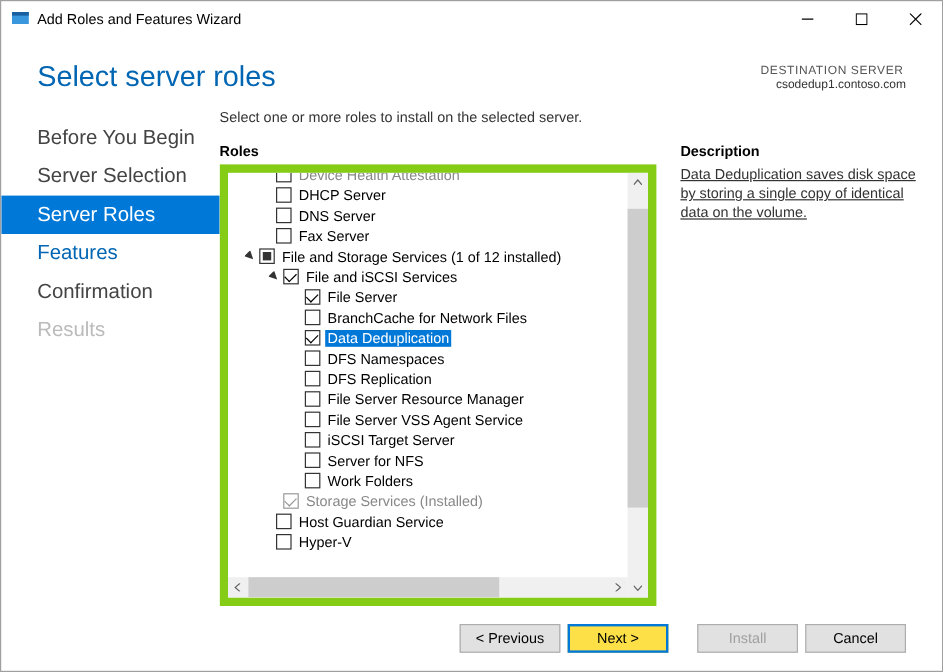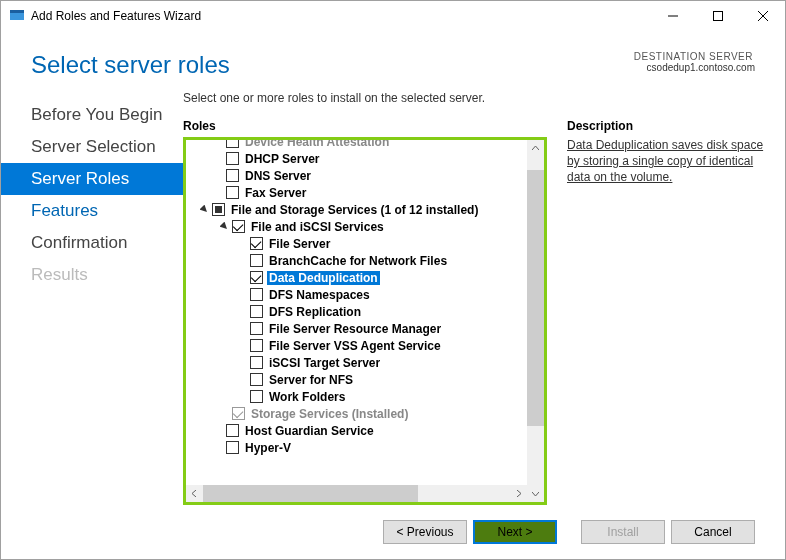--- a/index.html
+++ b/index.html
@@ -3,38 +3,38 @@
 <meta charset="utf-8">
 <style>
 * { box-sizing: border-box; margin: 0; padding: 0; font-family: "Segoe UI", Tahoma, sans-serif; }
 body { background: #fff; width: 786px; height: 560px; border: 1px solid #a0a0a0; display: flex; flex-direction: column; }
 .titlebar { height: 30px; display: flex; align-items: center; padding: 0 0 0 8px; font-size: 12px; color: #000; }
 .titlebar .title-icon { width: 16px; height: 16px; margin-right: 6px; }
 .titlebar .title { flex: 1; }
 .titlebar .winbtns { display: flex; }
 .titlebar .winbtn { width: 45px; height: 30px; display: flex; align-items: center; justify-content: center; }
 .titlebar .winbtn svg { stroke: #000; }
-.header { display: flex; align-items: flex-start; padding: 20px 30px 10px 30px; }
+.header { display: flex; align-items: center; padding: 20px 30px 10px 30px; }
 .header h1 { font-size: 24px; font-weight: 300; color: #0066b3; flex: 1; }
 .dest { text-align: right; font-size: 10px; color: #555; }
 .dest .lbl { letter-spacing: 0.5px; }
 .dest .srv { color: #333; }
 .main { flex: 1; display: flex; padding: 0 18px 0 0; overflow: hidden; }
 .sidebar { width: 182px; padding: 10px 0 0 0; }
 .sidebar .step { font-size: 17px; padding: 6px 10px 6px 30px; color: #0066b3; cursor: default; }
 .sidebar .step.active { background: #0078d7; color: #fff; }
 .sidebar .step.disabled { color: #bbb; }
 .sidebar .step.plain { color: #444; }
 .content { flex: 1; display: flex; flex-direction: column; padding-top: 2px; }
 .instruction { font-size: 12px; color: #333; margin-bottom: 14px; }
 .split { flex: 1; display: flex; gap: 20px; overflow: hidden; }
 .roles-col { flex: 1; display: flex; flex-direction: column; min-width: 0; }
 .desc-col { width: 200px; }
 .col-title { font-size: 12px; font-weight: 600; margin-bottom: 4px; }
-.tree-wrap { position: relative; flex: 1; border: 3px solid #84cc16; background: #fff; display: flex; overflow: hidden; font-weight: bold; }
+.tree-wrap { position: relative; flex: 1; border: 7px solid #84cc16; background: #fff; display: flex; overflow: hidden; }
 .tree { flex: 1; font-size: 12px; color: #000; padding: 2px 0; overflow: hidden; position: relative; }
 .row { display: flex; align-items: center; height: 17px; white-space: nowrap; }
 .exp { width: 12px; height: 12px; display: inline-flex; align-items: center; justify-content: center; margin-right: 2px; }
 .cb { width: 13px; height: 13px; border: 1px solid #333; margin-right: 4px; display: inline-flex; align-items: center; justify-content: center; background: #fff; }
 .cb.chk::after { content: ""; width: 8px; height: 5px; border-left: 1.5px solid #000; border-bottom: 1.5px solid #000; transform: rotate(-45deg) translate(0.5px,-1px); }
 .cb.sq::after { content: ""; width: 7px; height: 7px; background: #333; }
 .cb.dis { border-color: #999; }
 .cb.dis.chk::after { border-color: #999; }
 .lbl { padding: 0 2px; }
 .lbl.sel { background: #0078d7; color: #fff; }
@@ -43,21 +43,21 @@
 .vscroll .arrow { height: 17px; display: flex; align-items: center; justify-content: center; }
 .vscroll .track { flex: 1; position: relative; }
 .vscroll .thumb { position: absolute; left: 0; right: 0; background: #cdcdcd; }
 .hscroll { height: 17px; background: #f0f0f0; display: flex; }
 .hscroll .arrow { width: 17px; display: flex; align-items: center; justify-content: center; }
 .hscroll .track { flex: 1; position: relative; }
 .hscroll .thumb { position: absolute; top: 0; bottom: 0; background: #cdcdcd; }
 .desc { font-size: 12px; color: #333; line-height: 1.35; text-decoration: underline; }
 .footer { height: 54px; display: flex; align-items: center; justify-content: flex-end; padding: 0 30px; gap: 6px; }
 .btn { min-width: 84px; height: 24px; font-size: 12px; border: 1px solid #adadad; background: #e1e1e1; color: #000; padding: 0 10px; }
-.btn.default { border: 2px solid #0078d7; background: #4d7c0f; }
+.btn.default { border: 2px solid #0078d7; background: #fde047; }
 .btn.disabled { color: #a0a0a0; text-align: center; }
 svg.tri { width: 9px; height: 9px; }
 </style>
 </head>
 <body>
 
 <div class="titlebar">
   <span class="title-icon">
     <svg viewBox="0 0 16 16" width="16" height="16">
         <rect x="1" y="2" width="14" height="10" fill="#3a96dd"></rect>

